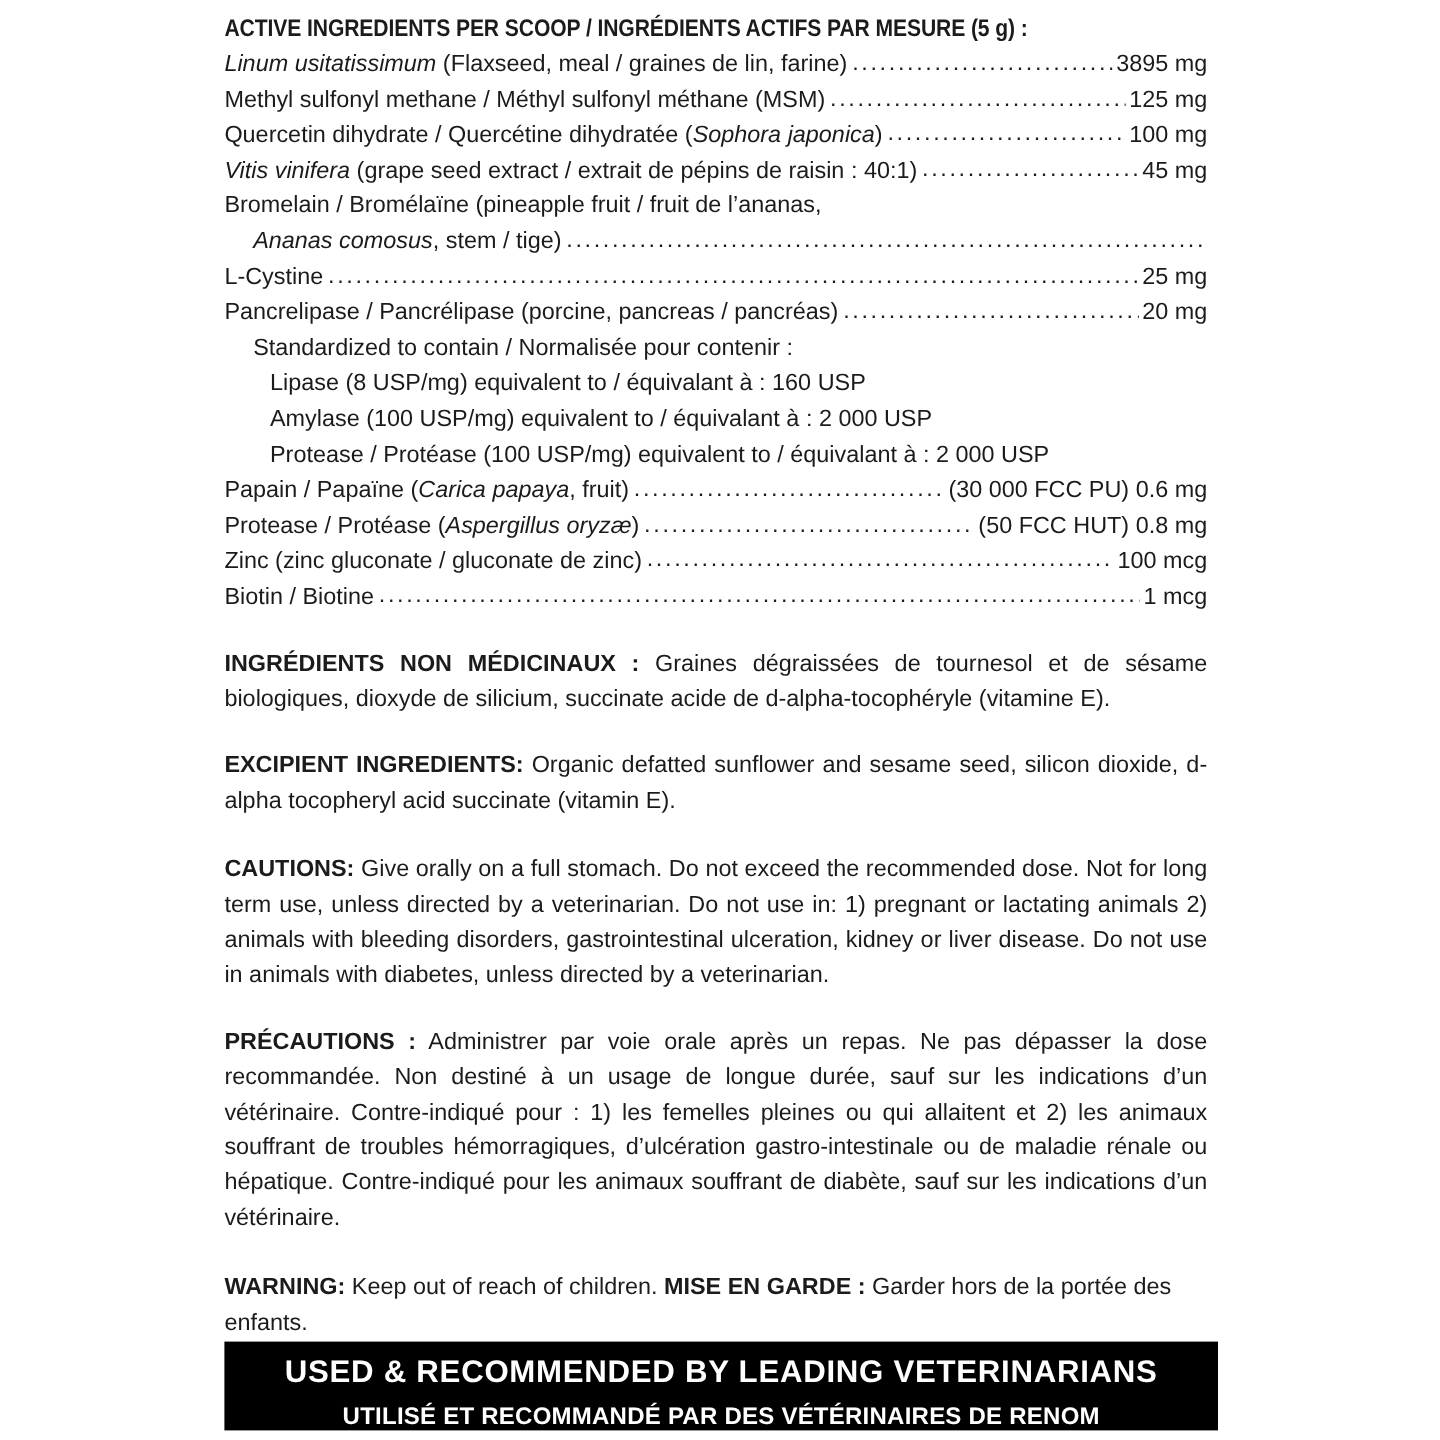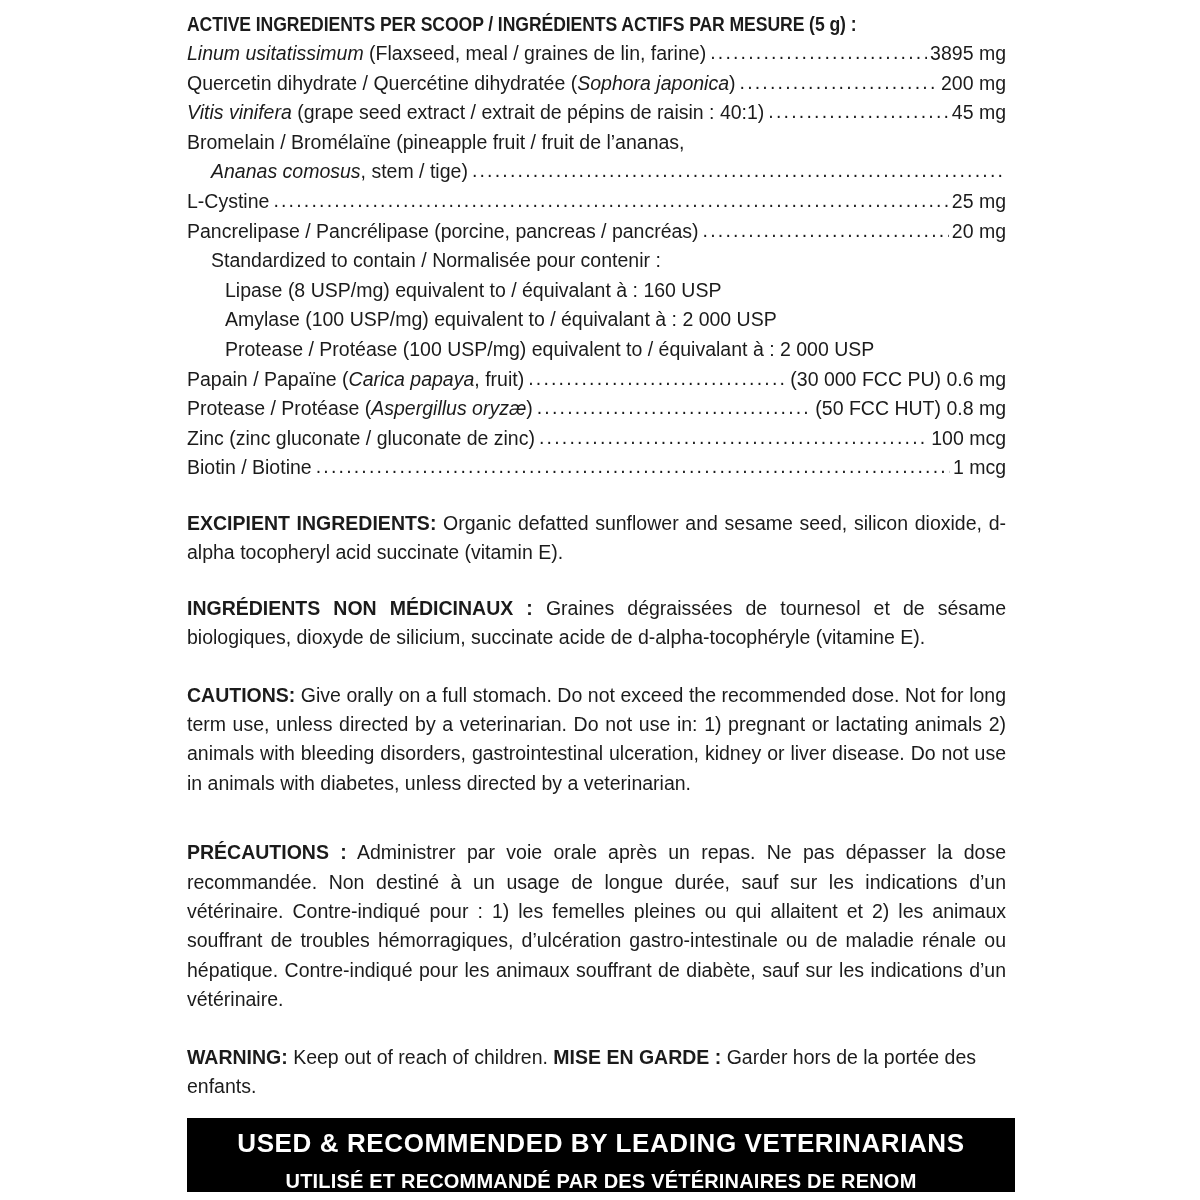--- a/index.html
+++ b/index.html
@@ -80,21 +80,21 @@
     text-align: justify;
     text-justify: inter-word;
   }
   .para.last-left { text-align: left; }
   .para b, .para .lead {
     font-weight: bold;
   }
   .blk-excipient { margin-top: 26px; }
   .blk-ingnm     { margin-top: 26px; }
   .blk-cautions  { margin-top: 28px; }
-  .blk-precautions { margin-top: 40px; }
+  .blk-precautions { margin-top: 26px; }
   .blk-warning   { margin-top: 28px; }
   .blk-store     { margin-top: 26px; }
 
   .store {
     font-weight: bold;
     font-size: 19.5px;
     line-height: 26px;
     letter-spacing: -0.1px;
   }
 
@@ -132,23 +132,28 @@
     <span class="cond"><span>ACTIVE INGREDIENTS PER SCOOP / INGRÉDIENTS ACTIFS PAR MESURE (5 g) :</span></span>
   </div>
 
   <div id="ing-list">
       <div class="ing">
         <span class="nm"><span class="sci">Linum usitatissimum</span><span> (Flaxseed, meal / graines de lin, farine)</span></span>
         <span class="dots"></span>
         <span class="val">3895 mg</span>
       </div>
       <div class="ing">
+        <span class="nm"><span>Methyl sulfonyl methane / Méthyl sulfonyl méthane (MSM)</span></span>
+        <span class="dots"></span>
+        <span class="val">125 mg</span>
+      </div>
+      <div class="ing">
         <span class="nm"><span>Quercetin dihydrate / Quercétine dihydratée (</span><span class="sci">Sophora japonica</span><span>)</span></span>
         <span class="dots"></span>
-        <span class="val">200 mg</span>
+        <span class="val">100 mg</span>
       </div>
       <div class="ing">
         <span class="nm"><span class="sci">Vitis vinifera</span><span> (grape seed extract / extrait de pépins de raisin : 40:1)</span></span>
         <span class="dots"></span>
         <span class="val">45 mg</span>
       </div>
       <div class="ing nodots">
         <span class="nm"><span>Bromelain / Bromélaïne (pineapple fruit / fruit de l’ananas,</span></span>
         <span class="dots"></span>
         <span class="val"></span>
@@ -202,26 +207,26 @@
         <span class="dots"></span>
         <span class="val">100 mcg</span>
       </div>
       <div class="ing">
         <span class="nm"><span>Biotin / Biotine</span></span>
         <span class="dots"></span>
         <span class="val">1 mcg</span>
       </div>
     </div>
 
+  <div class="para blk-ingnm">
+    <span class="lead">INGRÉDIENTS NON MÉDICINAUX :</span><span> Graines dégraissées de tournesol et de sésame biologiques, dioxyde de silicium, succinate acide de d-alpha-tocophéryle (vitamine E).</span>
+  </div>
+
   <div class="para blk-excipient">
     <span class="lead">EXCIPIENT INGREDIENTS:</span><span> Organic defatted sunflower and sesame seed, silicon dioxide, d-alpha tocopheryl acid succinate (vitamin E).</span>
-  </div>
-
-  <div class="para blk-ingnm">
-    <span class="lead">INGRÉDIENTS NON MÉDICINAUX :</span><span> Graines dégraissées de tournesol et de sésame biologiques, dioxyde de silicium, succinate acide de d-alpha-tocophéryle (vitamine E).</span>
   </div>
 
   <div class="para blk-cautions">
     <span class="lead">CAUTIONS:</span><span> Give orally on a full stomach. Do not exceed the recommended dose. Not for long term use, unless directed by a veterinarian. Do not use in: 1) pregnant or lactating animals 2) animals with bleeding disorders, gastrointestinal ulceration, kidney or liver disease. Do not use in animals with diabetes, unless directed by a veterinarian.</span>
   </div>
 
   <div class="para blk-precautions">
     <span class="lead">PRÉCAUTIONS :</span><span> Administrer par voie orale après un repas. Ne pas dépasser la dose recommandée. Non destiné à un usage de longue durée, sauf sur les indications d’un vétérinaire. Contre-indiqué pour : 1) les femelles pleines ou qui allaitent et 2) les animaux souffrant de troubles hémorragiques, d’ulcération gastro-intestinale ou de maladie rénale ou hépatique. Contre-indiqué pour les animaux souffrant de diabète, sauf sur les indications d’un vétérinaire.</span>
   </div>
 

